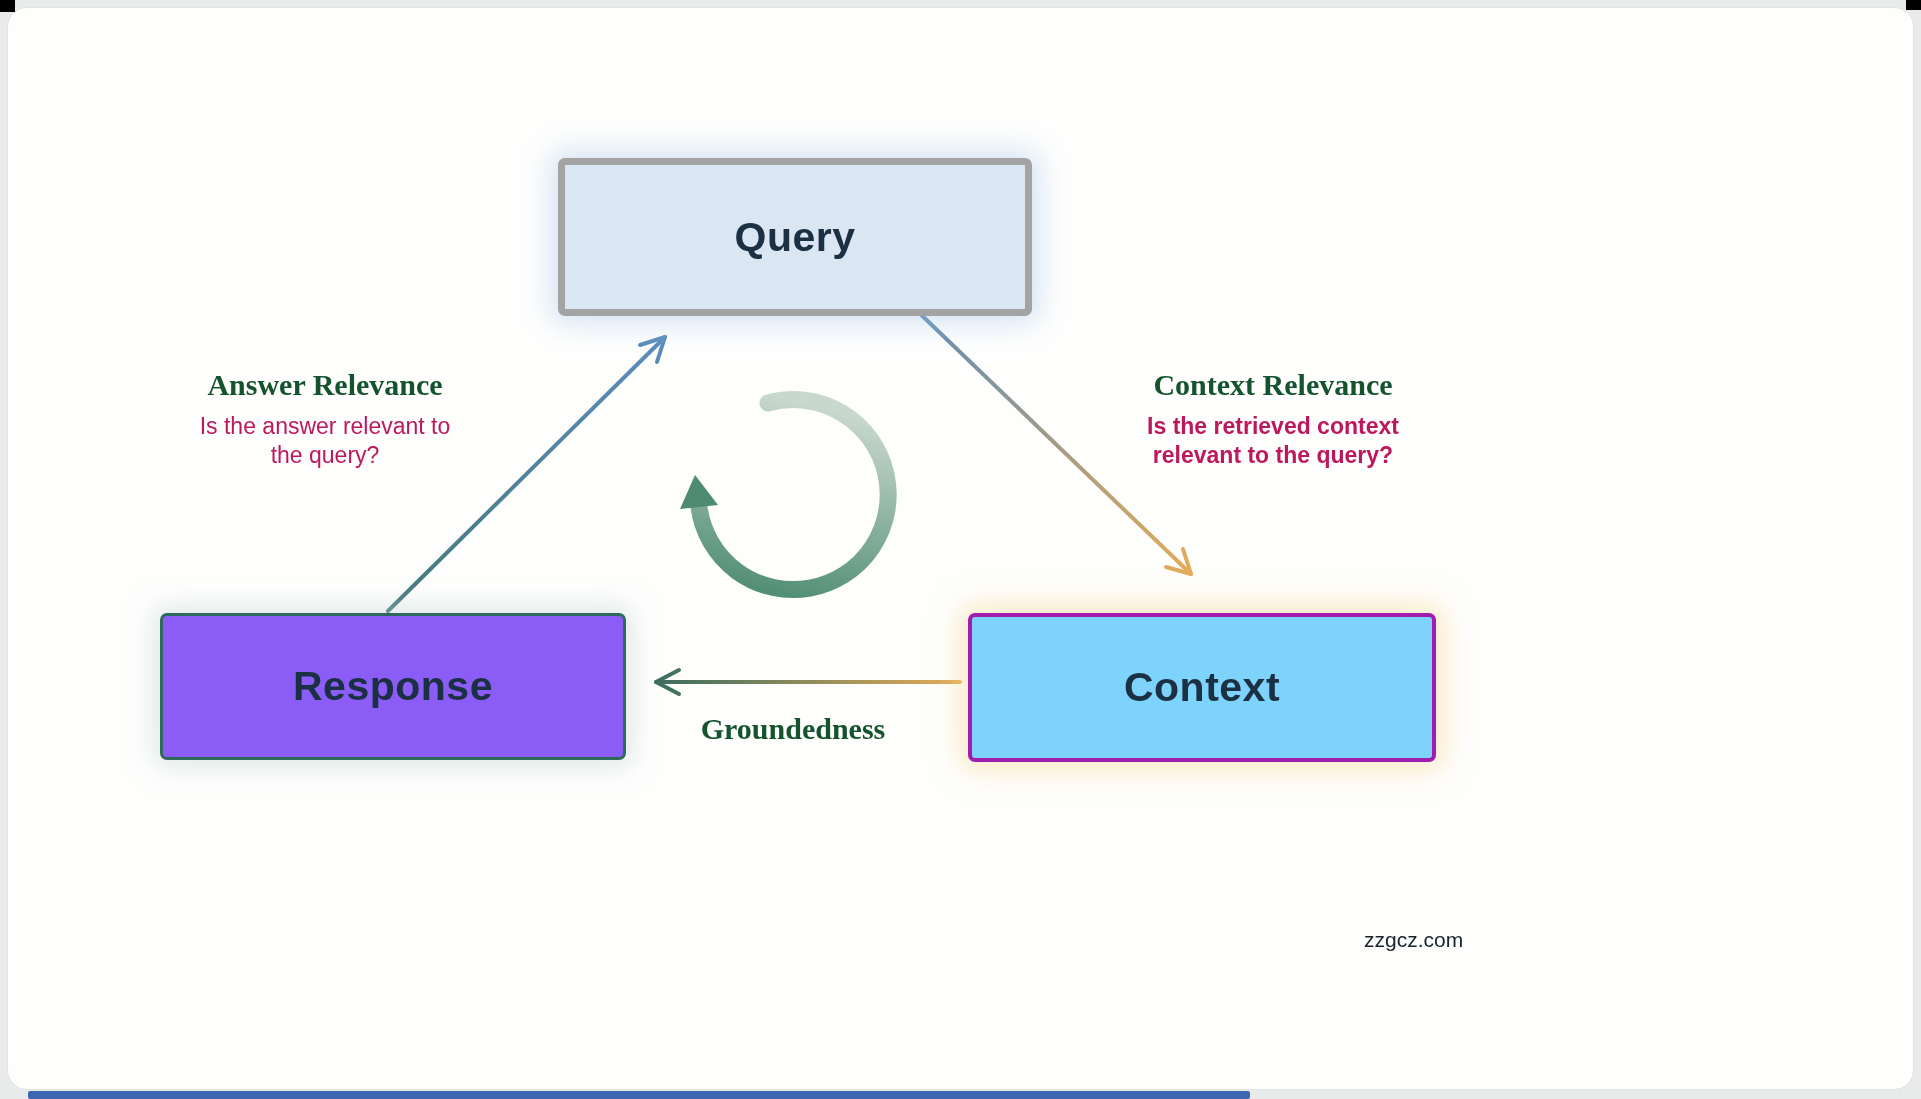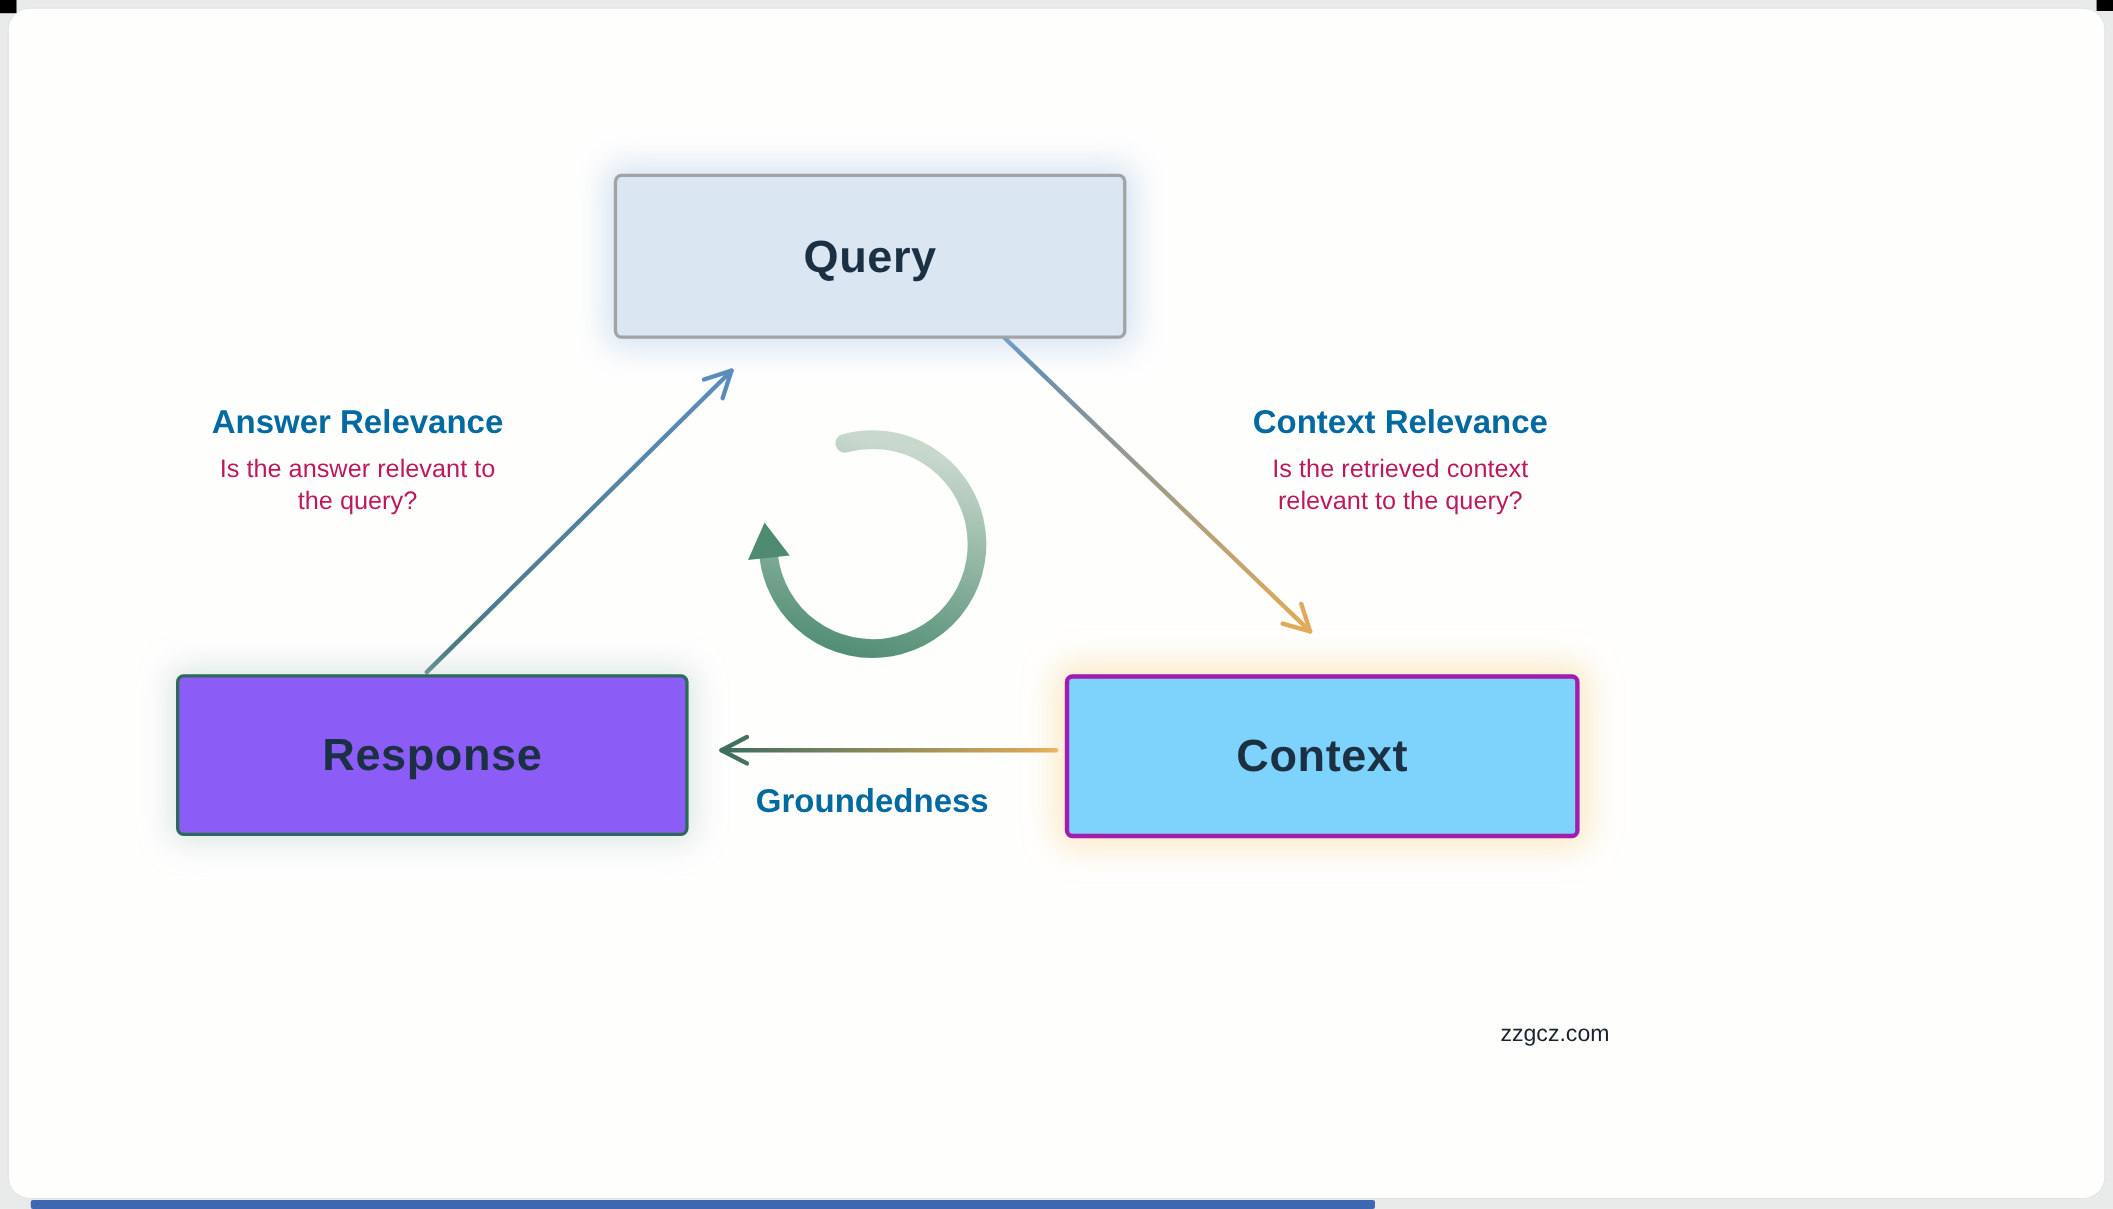--- a/index.html
+++ b/index.html
@@ -12,40 +12,40 @@
     position:absolute;left:7px;top:7px;right:7px;bottom:9px;
     background:#fefefd;border:1.5px solid #e2e4e3;border-radius:20px;
   }
   .arrow-layer{position:absolute;left:0;top:0;width:1921px;height:1099px;pointer-events:none;}
   .node{
     position:absolute;display:flex;align-items:center;justify-content:center;
     border-radius:7px;font-weight:700;font-size:41px;color:#1b3042;letter-spacing:.5px;
   }
   .node-query{
     left:550px;top:150px;width:460px;height:144px;
-    background:#dae6f2;border:3px solid #a3a3a3;
+    background:#dae6f2;border:7px solid #a3a3a3;
     box-shadow:0 0 28px 8px rgba(165,198,232,.45);
   }
   .node-response{
     left:152px;top:605px;width:460px;height:141px;
     background:#8b5cf6;border:3px solid #2e6a5b;
     box-shadow:0 0 26px 6px rgba(190,212,210,.5);
   }
   .node-context{
     left:960px;top:605px;width:460px;height:141px;
     background:#7dd3fc;border:4px solid #a21caf;
     box-shadow:0 0 28px 8px rgba(247,216,150,.55);
   }
   .edge-label{position:absolute;text-align:center;color:#1b3042;}
-  .edge-title{font-size:30px;font-weight:700;margin-bottom:10px;color:#0369a1;}
+  .edge-title{font-size:30px;font-weight:700;margin-bottom:10px;color:#14532d;font-family:Liberation Serif, serif;}
   .edge-desc{font-size:23px;line-height:1.28;color:#be185d;margin:0 auto;}
   .lbl-answer{left:167px;top:360px;width:300px;}
   .lbl-answer .edge-desc{width:266px;}
   .lbl-context{left:1090px;top:360px;width:350px;text-align:center;}
-  .lbl-context .edge-desc{width:260px;}
+  .lbl-context .edge-desc{width:260px;font-weight:bold;}
   .lbl-grounded{left:610px;top:704px;width:350px;}
   .lbl-grounded .edge-desc{width:300px;}
   .watermark{
     position:absolute;left:1356px;top:872px;font-size:21px;color:#17242e;margin-top:48px;
   }
   .corner-mark{position:absolute;background:#000;}
   .corner-tl{left:0;top:0;width:15px;height:12px;}
   .corner-tr{right:0;top:0;width:15px;height:10px;}
   .bottom-bar{
     position:absolute;left:28px;bottom:0;width:1222px;height:8px;

